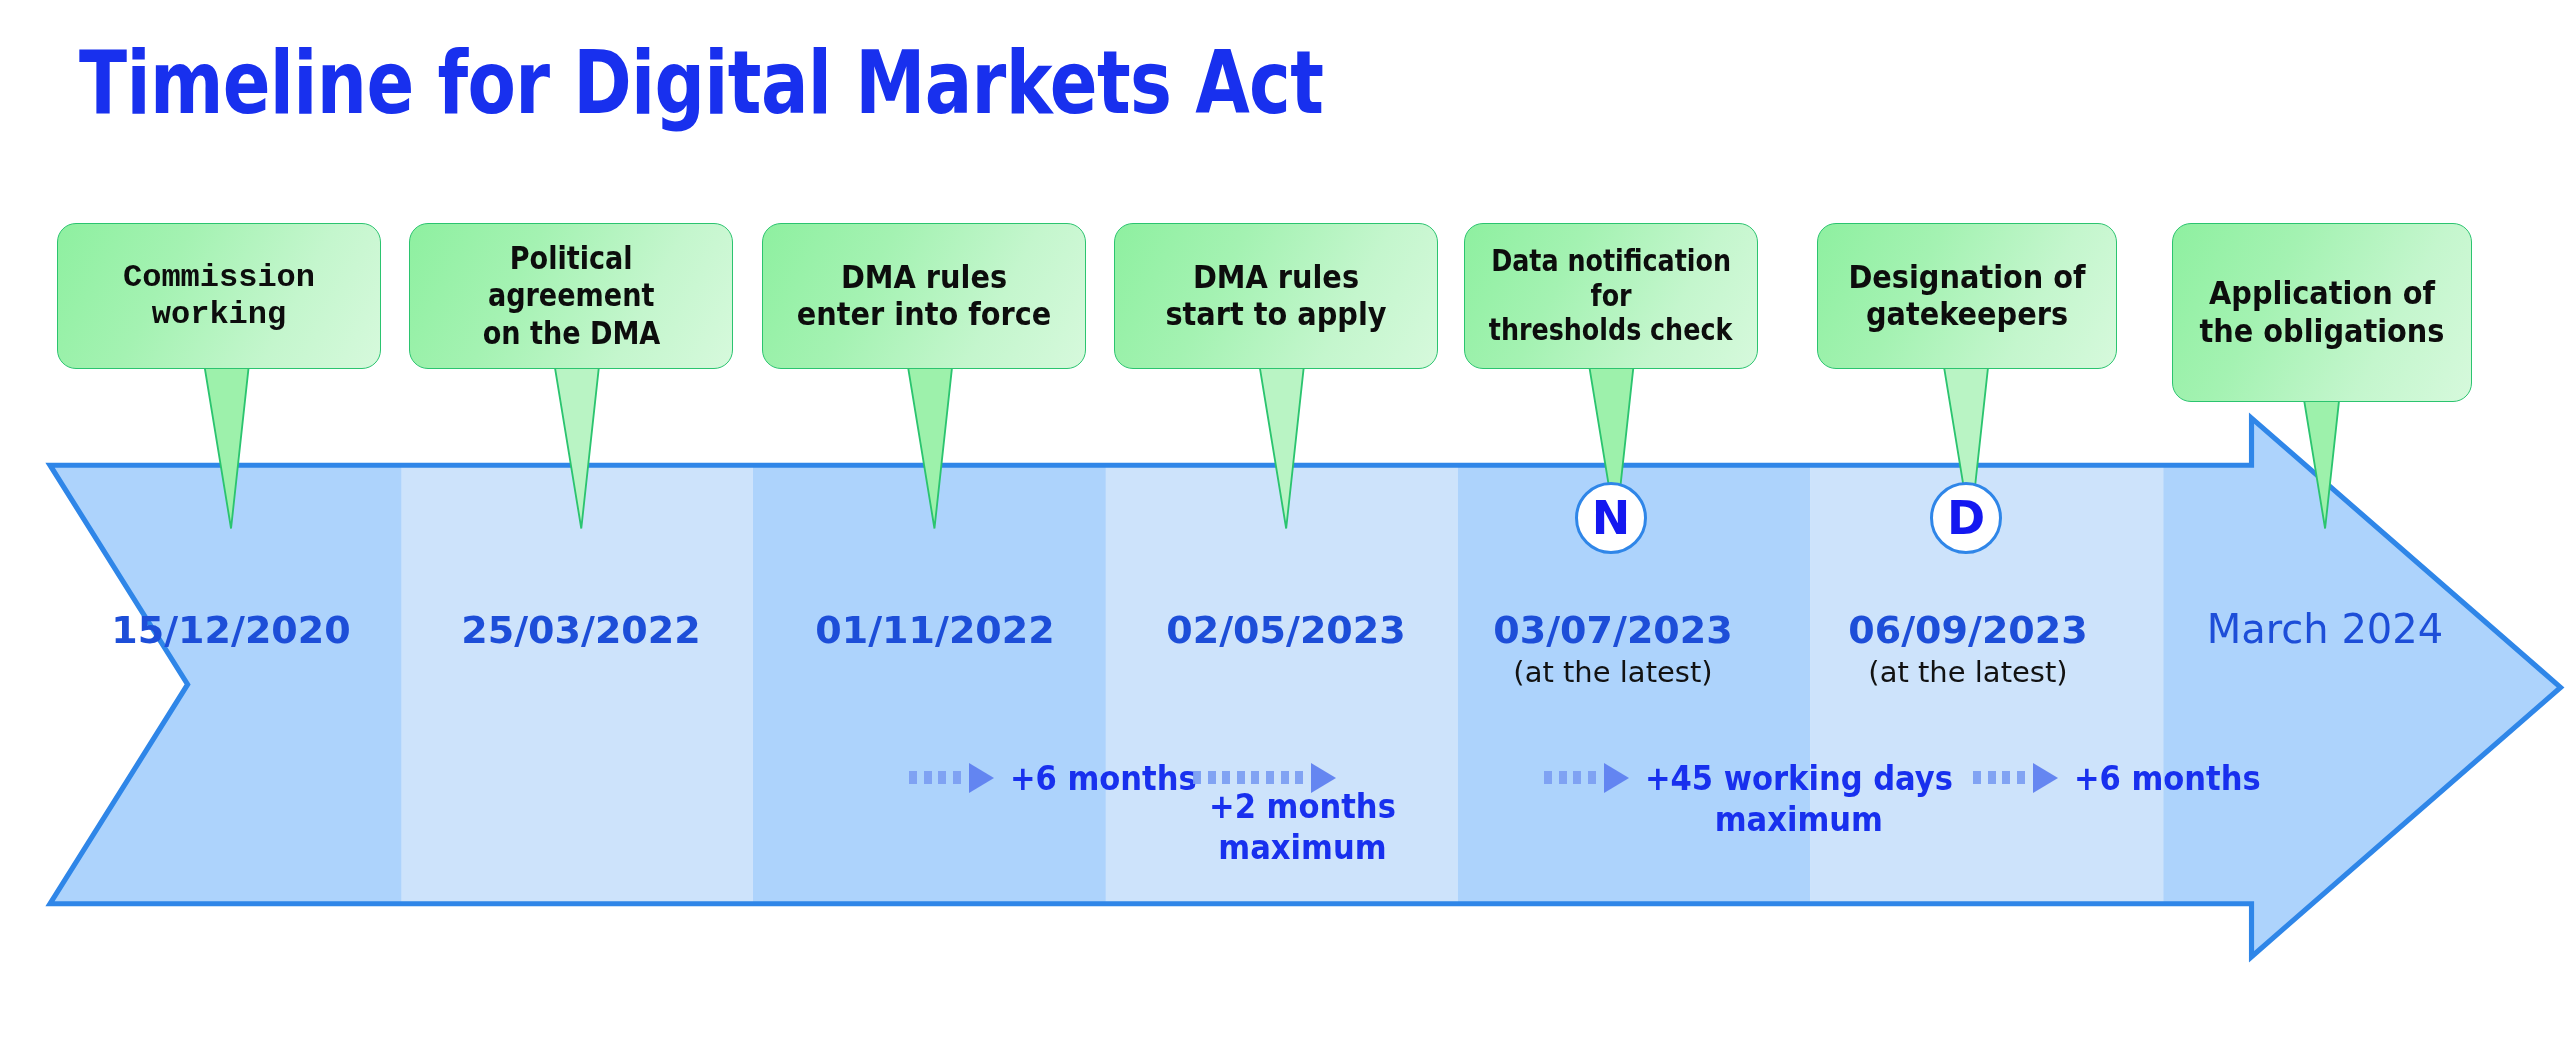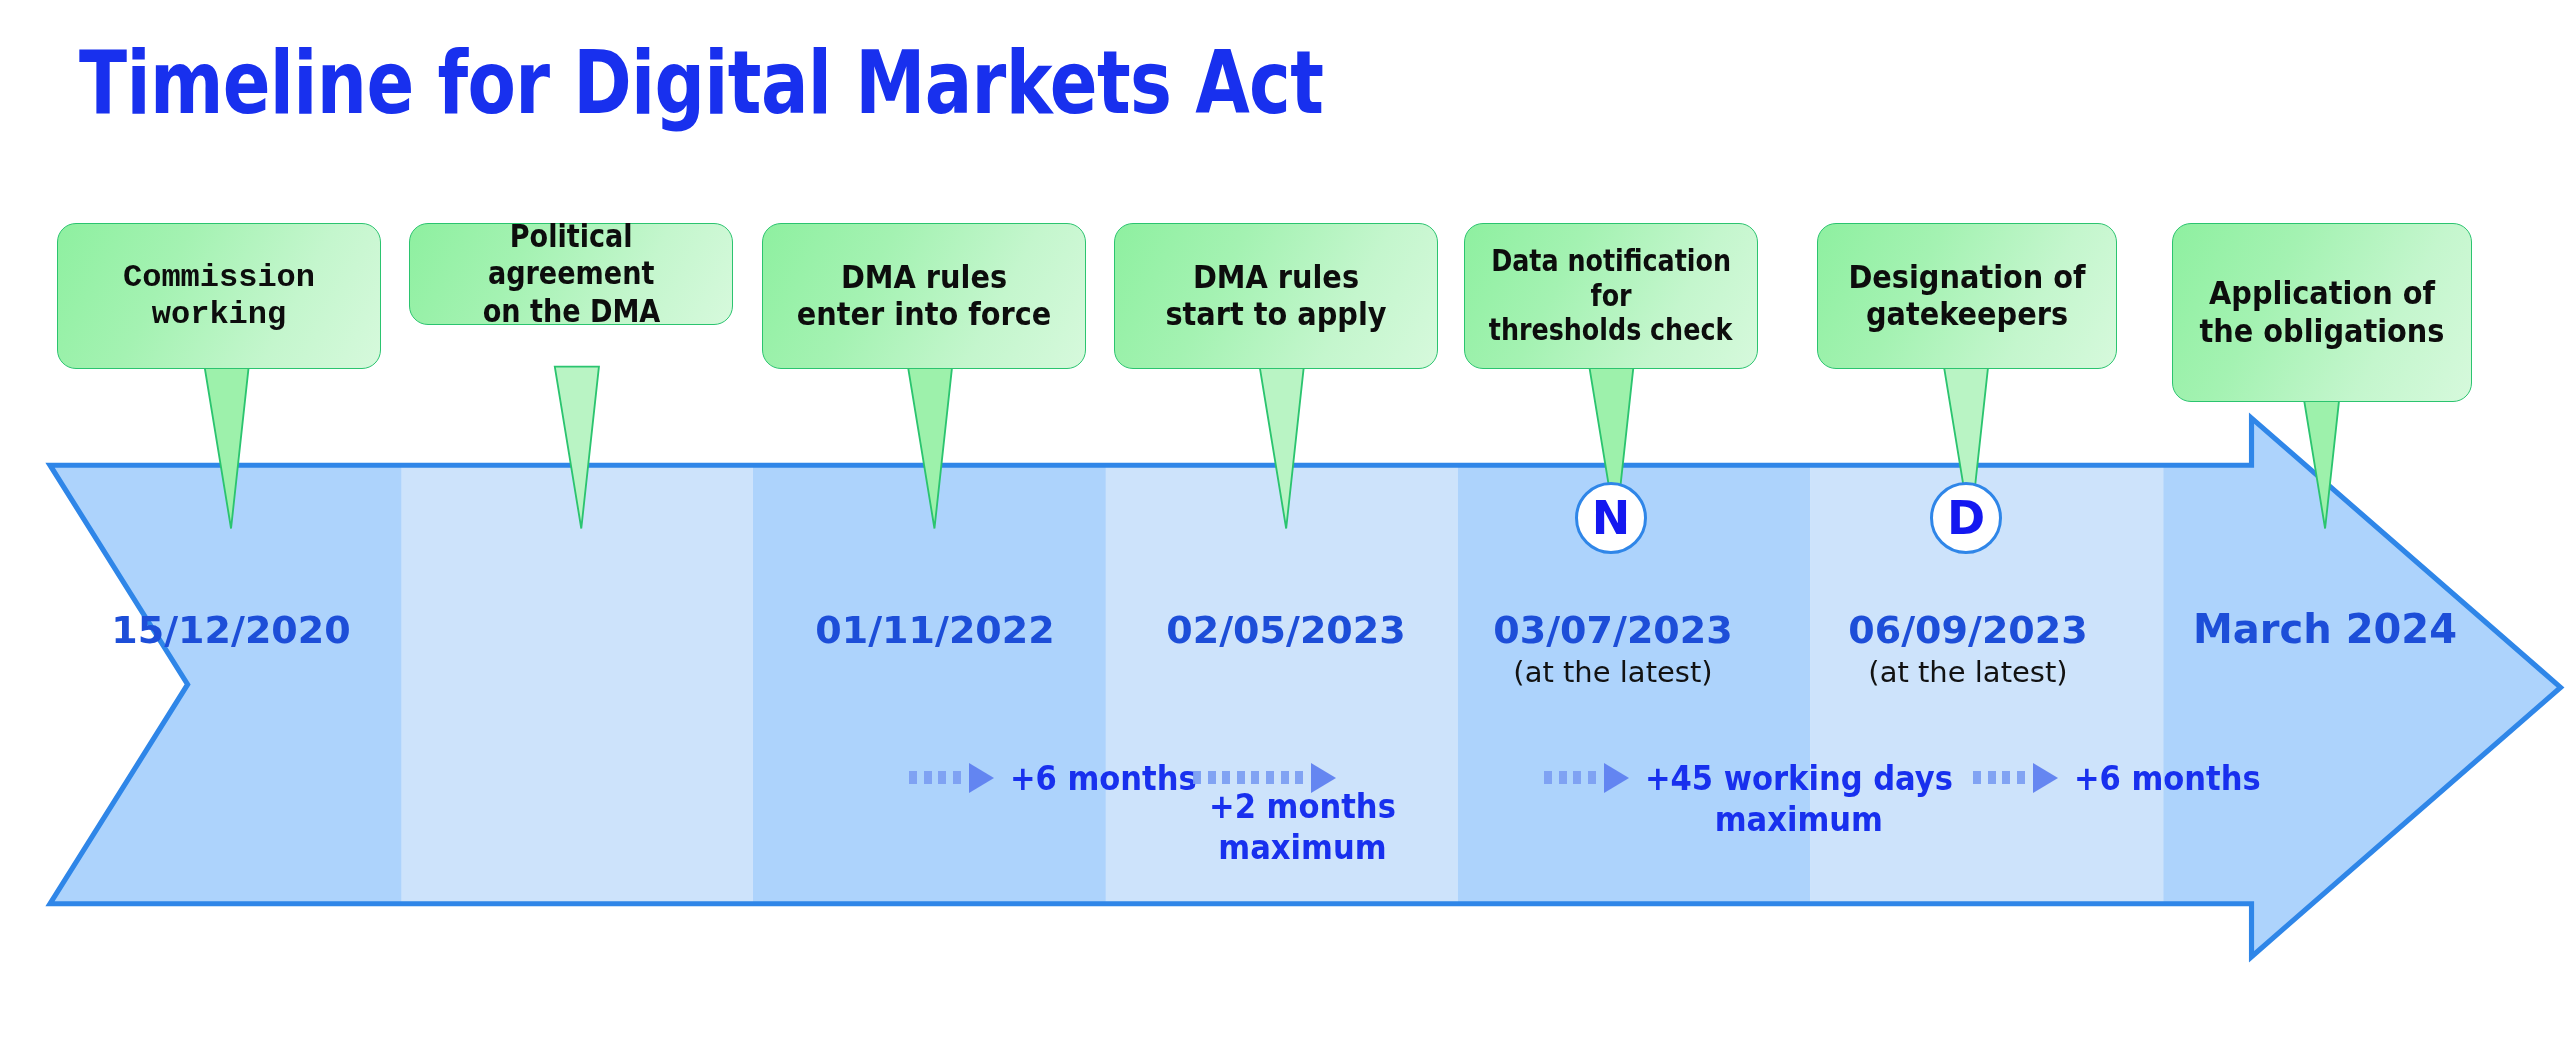--- a/index.html
+++ b/index.html
@@ -64,21 +64,21 @@
   }
   .datecell .d-sub{
     display:block;
     font-family:"DejaVu Sans","Liberation Sans",sans-serif;
     font-weight:400;
     font-size:29px;
     color:#121212;
     margin-top:2.9px;
     white-space:nowrap;
   }
-  .datecell.wide .d-main{font-weight:700;font-size:40px;}
+  .datecell.wide .d-main{font-weight:400;font-size:40px;}
 
   
   .marker{
     position:absolute;
     width:72px;height:72px;
     box-sizing:border-box;
     border-radius:50%;
     background:#ffffff;
     border:3.7px solid #2f86e8;
     display:flex;align-items:center;justify-content:center;
@@ -167,21 +167,21 @@
 
   <div class="title">Timeline for Digital Markets Act</div>
 
   <div class="bubble" style="left:57px;top:223px;width:324px;height:146px;font-family:Liberation Mono, monospace;">
     <div>
       <span>Commission</span>
       <span>working</span>
     </div>
   </div>
 
-  <div class="bubble b-narrow" style="left:409px;top:223px;width:324px;height:102px;">
+  <div class="bubble b-narrow" style="left:409px;top:223px;width:324px;height:146px;">
     <div>
       <span>Political agreement</span>
       <span>on the DMA</span>
     </div>
   </div>
 
   <div class="bubble" style="left:762px;top:223px;width:324px;height:146px;">
     <div>
       <span>DMA rules</span>
       <span>enter into force</span>
@@ -220,20 +220,23 @@
     <span>N</span>
   </div>
   <div class="marker" style="left:1930px;top:482px;">
     <span>D</span>
   </div>
 
   <div class="datecell" style="left:47px;top:608px;width:368px;">
     <span class="d-main">15/12/2020</span>
   </div>
 
+  <div class="datecell" style="left:397px;top:608px;width:368px;">
+    <span class="d-main">25/03/2022</span>
+  </div>
 
   <div class="datecell" style="left:751px;top:608px;width:368px;">
     <span class="d-main">01/11/2022</span>
   </div>
 
   <div class="datecell" style="left:1102px;top:608px;width:368px;">
     <span class="d-main">02/05/2023</span>
   </div>
 
   <div class="datecell" style="left:1429px;top:608px;width:368px;">

